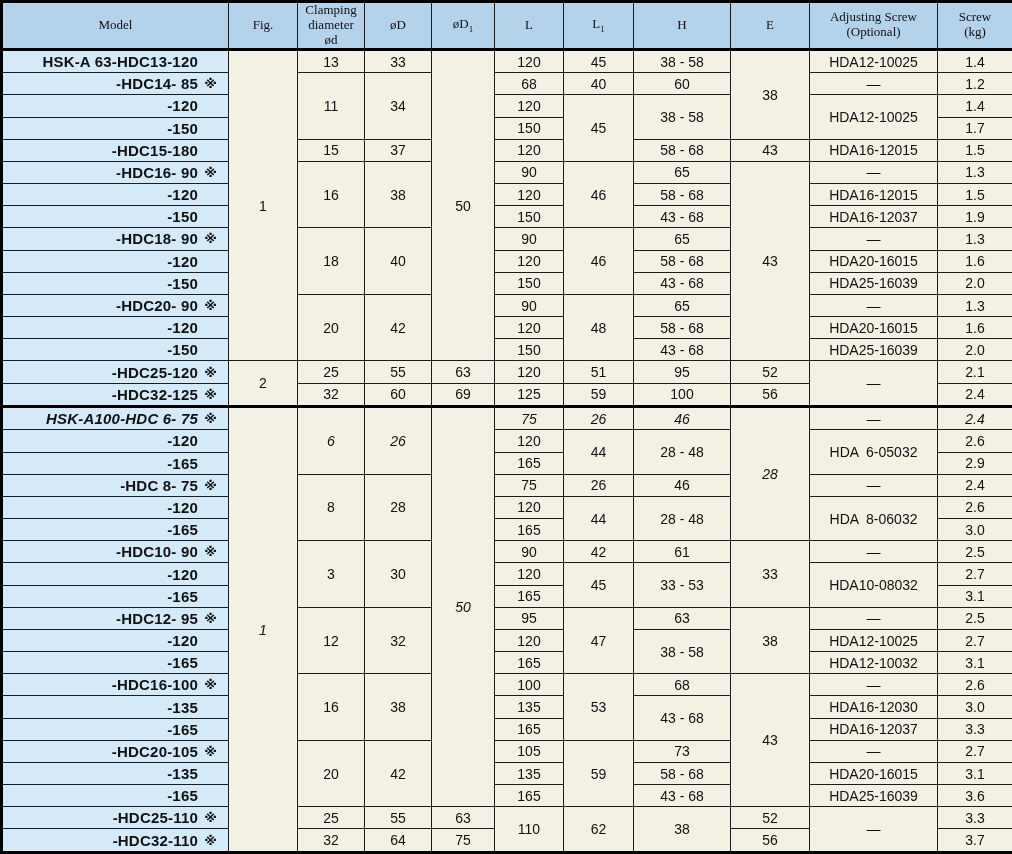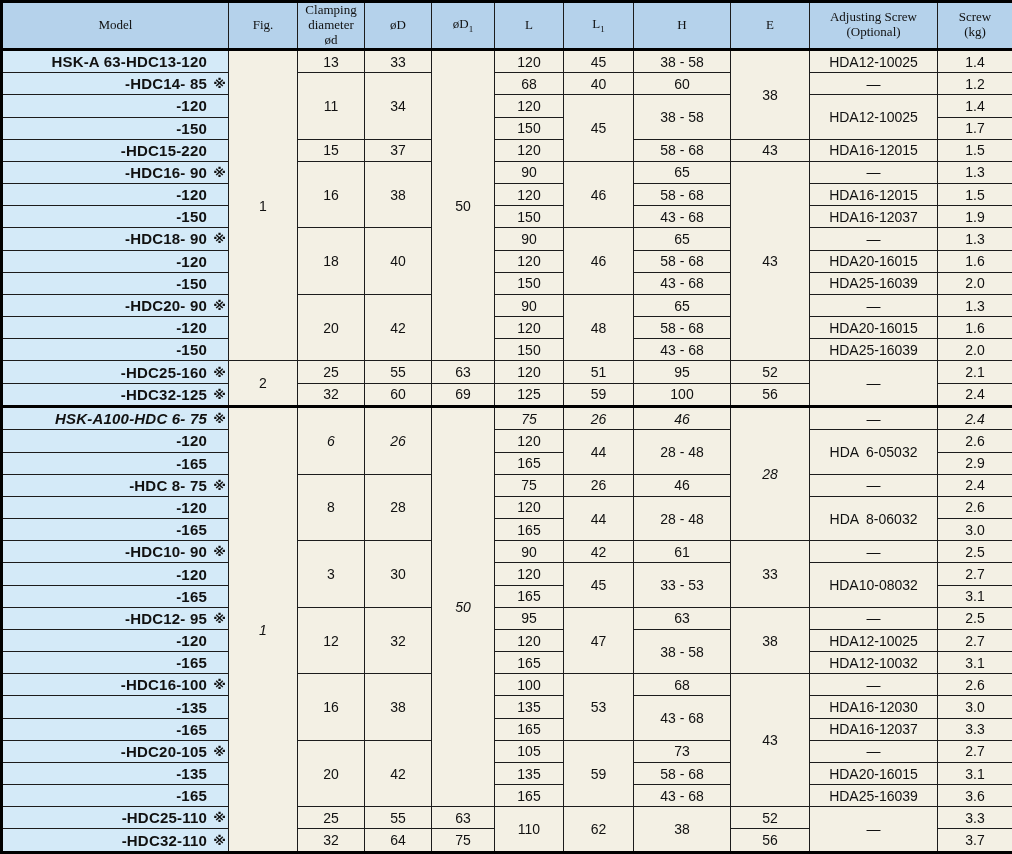--- a/index.html
+++ b/index.html
@@ -36,21 +36,21 @@
     font-family:Liberation Serif, serif;
   }
   thead th sub{font-size:9px;}
   td.model-cell{background:var(--model-bg);}
   .model-wrap{
     display:flex;
     justify-content:flex-end;
     align-items:center;
     width:100%;
     box-sizing:border-box;
-    padding-right:2px;
+    padding-right:11px;
   }
   .model-name{
     font-weight:bold;
     font-size:15px;
     white-space:pre;
     letter-spacing:0.2px;
   }
   .model-marker{
     width:19px;
     min-width:19px;
@@ -152,21 +152,21 @@
               <span class="model-name">-150</span>
               <span class="model-marker"></span>
             </div>
           </td>
           <td class="data-cell col-l">150</td>
           <td class="data-cell col-weight">1.7</td>
         </tr>
         <tr>
           <td class="model-cell">
             <div class="model-wrap">
-              <span class="model-name">-HDC15-220</span>
+              <span class="model-name">-HDC15-180</span>
               <span class="model-marker"></span>
             </div>
           </td>
           <td class="data-cell col-clamping">15</td>
           <td class="data-cell col-d">37</td>
           <td class="data-cell col-l">120</td>
           <td class="data-cell col-h">58 - 68</td>
           <td class="data-cell col-e">43</td>
           <td class="data-cell col-screw">HDA16-12015</td>
           <td class="data-cell col-weight">1.5</td>
@@ -285,21 +285,21 @@
             </div>
           </td>
           <td class="data-cell col-l">150</td>
           <td class="data-cell col-h">43 - 68</td>
           <td class="data-cell col-screw">HDA25-16039</td>
           <td class="data-cell col-weight">2.0</td>
         </tr>
         <tr>
           <td class="model-cell">
             <div class="model-wrap">
-              <span class="model-name">-HDC25-160</span>
+              <span class="model-name">-HDC25-120</span>
               <span class="model-marker">※</span>
             </div>
           </td>
           <td class="data-cell col-fig" rowspan="2">2</td>
           <td class="data-cell col-clamping">25</td>
           <td class="data-cell col-d">55</td>
           <td class="data-cell col-d1">63</td>
           <td class="data-cell col-l">120</td>
           <td class="data-cell col-l1">51</td>
           <td class="data-cell col-h">95</td>

